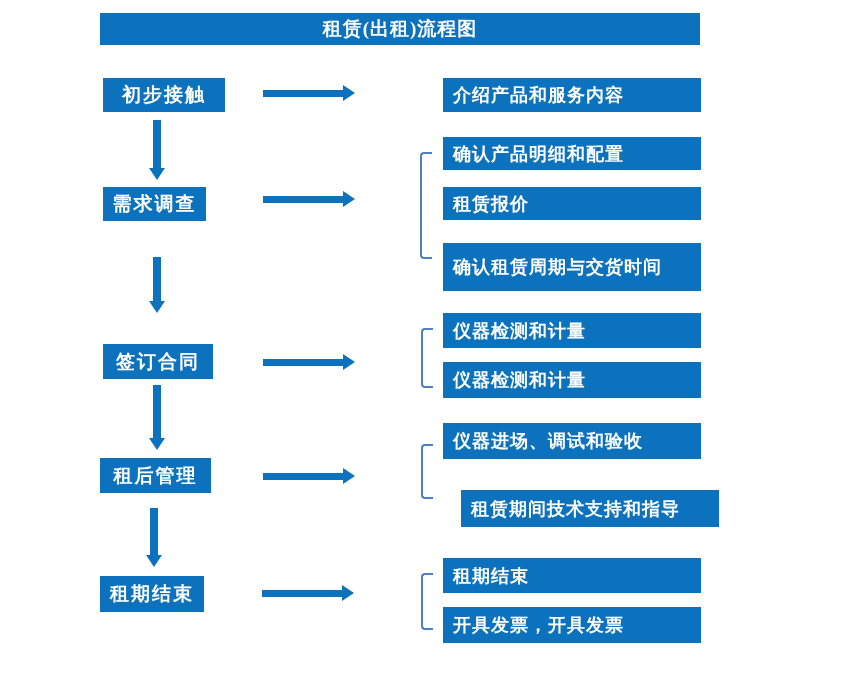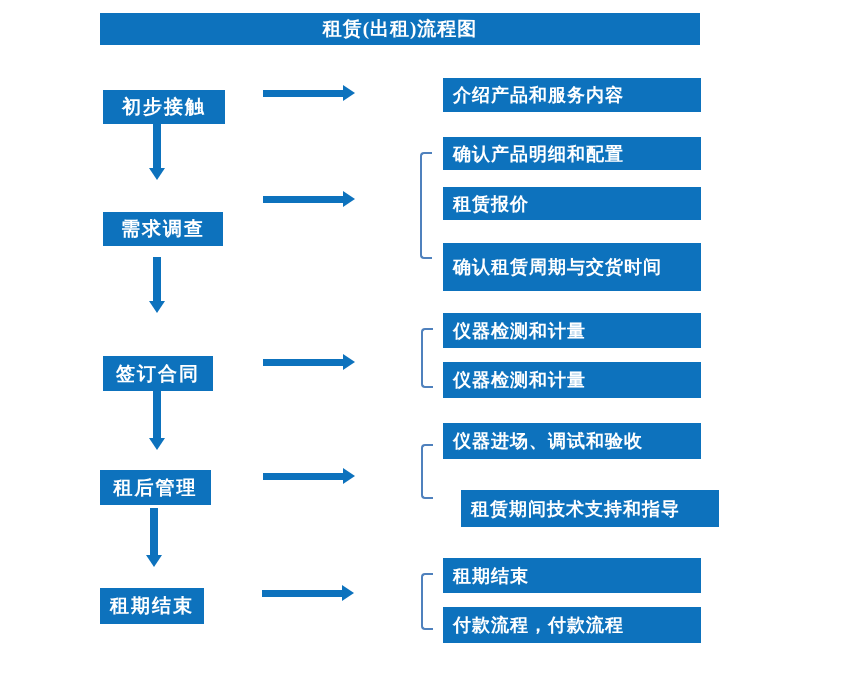--- a/index.html
+++ b/index.html
@@ -32,21 +32,20 @@
   }
 
   .step-box {
     position: absolute;
     background: var(--primary);
     color: var(--text-on-primary);
     font-size: 19px; font-weight: bold;
     display: flex; align-items: center; justify-content: center;
     letter-spacing: 2px;
     white-space: nowrap;
-    margin-top: 12px;
   }
 
   .detail-box {
     position: absolute;
     left: 443px; width: 258px;
     background: var(--primary);
     color: var(--text-on-primary);
     font-size: 18px; font-weight: bold;
     display: flex; align-items: center;
     padding-left: 10px;
@@ -88,21 +87,21 @@
     position: absolute;
     width: 12px;
     border-left: 2px solid var(--bracket);
     border-top: 2px solid var(--bracket);
     border-bottom: 2px solid var(--bracket);
     border-radius: 4px 0 0 4px;
   }
 
   
   #step1 { left: 103px; top: 78px;  width: 122px; height: 34px; }
-  #step2 { left: 103px; top: 200px; width: 120px; height: 34px; }
+  #step2 { left: 103px; top: 187px; width: 103px; height: 34px; }
   #step3 { left: 103px; top: 344px; width: 110px; height: 35px; }
   #step4 { left: 100px; top: 458px; width: 111px; height: 35px; }
   #step5 { left: 100px; top: 576px; width: 104px; height: 36px; }
 
   #detail1  { top: 78px;  height: 34px; font-family: Liberation Mono, monospace; }
   #detail2  { top: 137px; height: 33px; }
   #detail3  { top: 187px; height: 33px; }
   #detail4  { top: 243px; height: 48px; }
   #detail5  { top: 313px; height: 35px; }
   #detail6  { top: 362px; height: 36px; }
@@ -146,21 +145,21 @@
 
   <div class="detail-box" id="detail1">介绍产品和服务内容</div>
   <div class="detail-box" id="detail2">确认产品明细和配置</div>
   <div class="detail-box" id="detail3">租赁报价</div>
   <div class="detail-box" id="detail4">确认租赁周期与交货时间</div>
   <div class="detail-box" id="detail5">仪器检测和计量</div>
   <div class="detail-box" id="detail6">仪器检测和计量</div>
   <div class="detail-box" id="detail7">仪器进场、调试和验收</div>
   <div class="detail-box" id="detail8">租赁期间技术支持和指导</div>
   <div class="detail-box" id="detail9">租期结束</div>
-  <div class="detail-box" id="detail10">付款流程，付款流程</div>
+  <div class="detail-box" id="detail10">开具发票，开具发票</div>
 
   <div class="h-arrow" id="harrow1">
     <div class="shaft"></div>
     <div class="head"></div>
   </div>
   <div class="h-arrow" id="harrow2">
     <div class="shaft"></div>
     <div class="head"></div>
   </div>
   <div class="h-arrow" id="harrow3">

